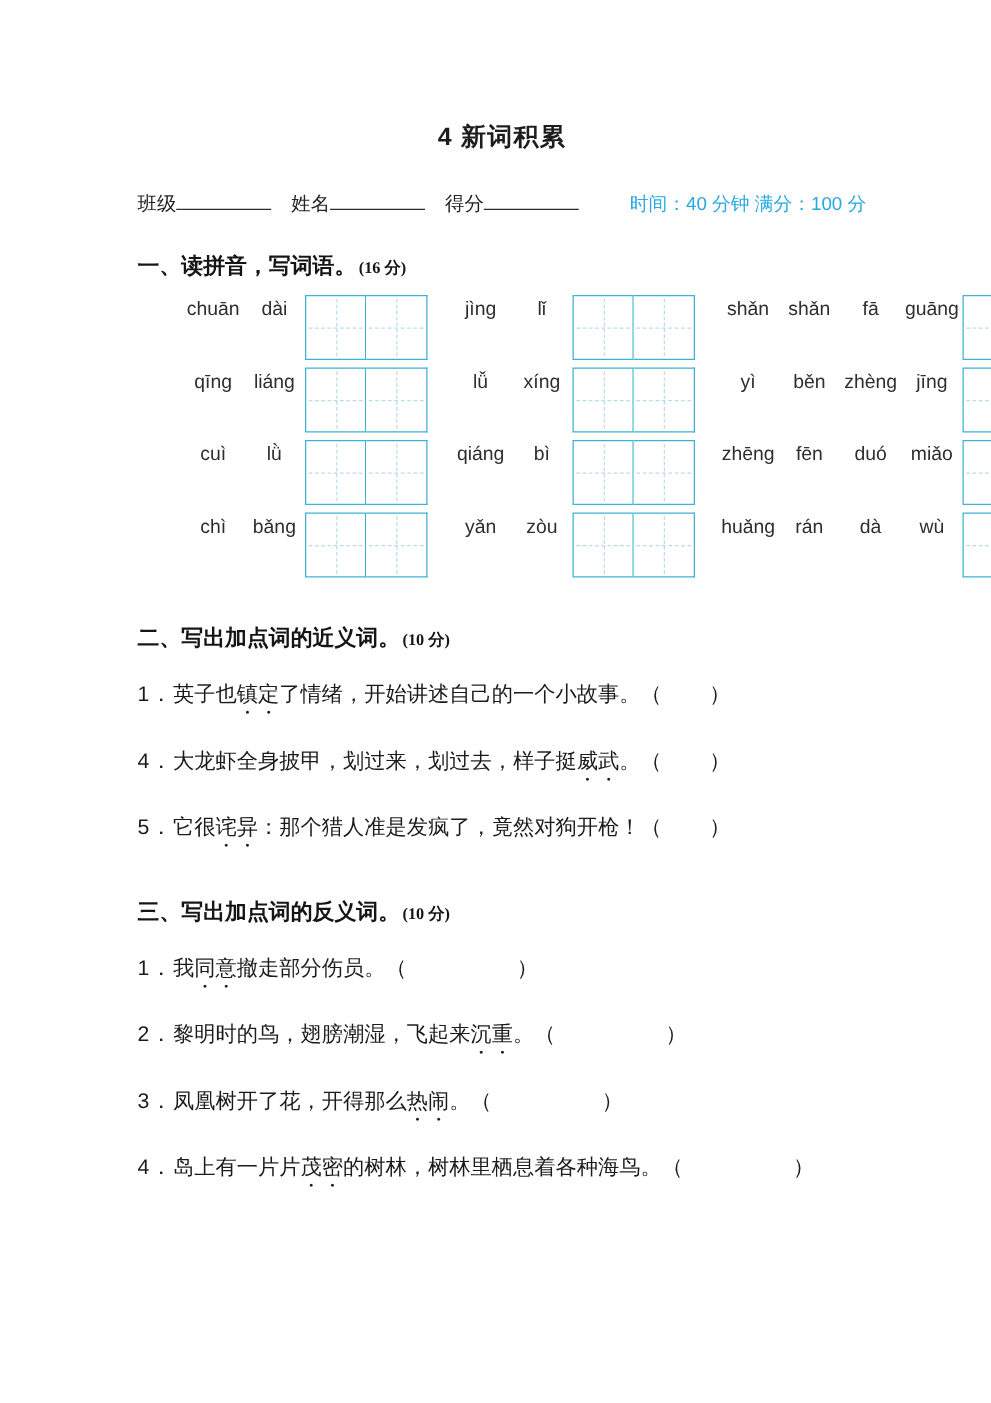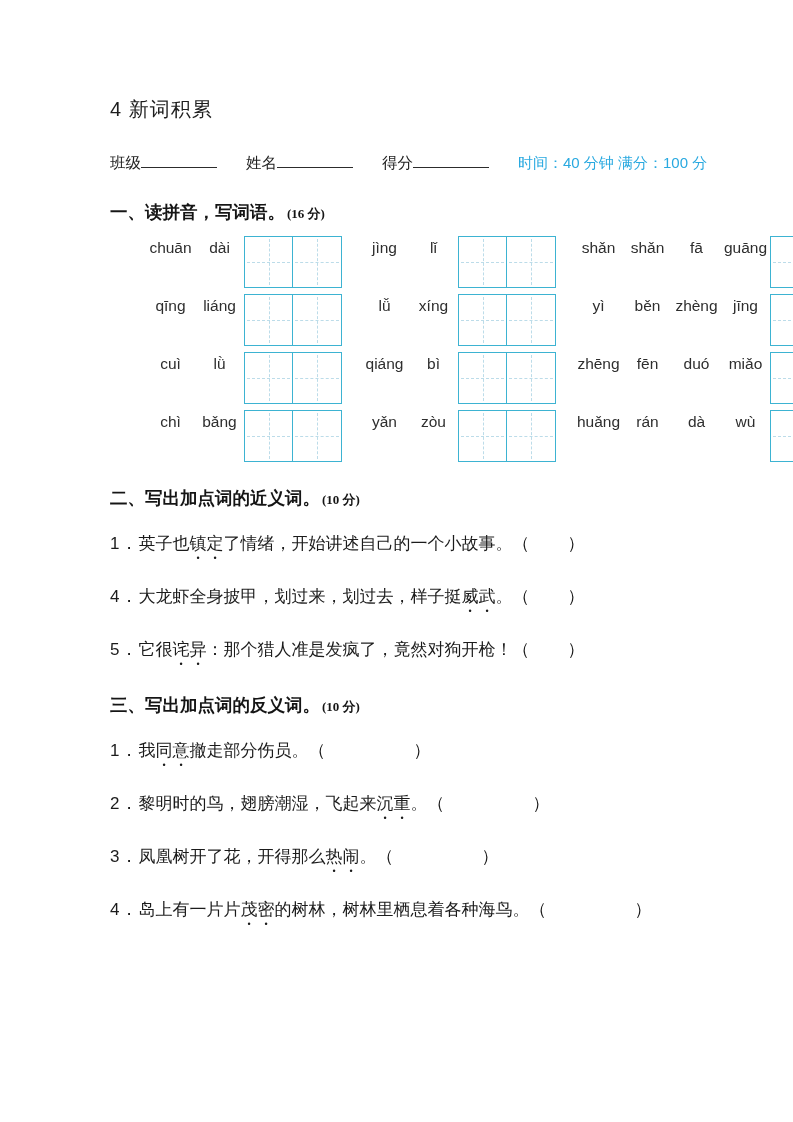--- a/index.html
+++ b/index.html
@@ -9,33 +9,33 @@
     margin:0 auto;
     background:#ffffff;
     font-family:"Liberation Sans","DejaVu Sans",sans-serif;
     color:#1d1d1d;
     overflow:hidden;
   }
   .content{padding:96px 100px 0 110px;}
 
   
   .title{
+    text-align:center;
     font-size:20px;
-    font-weight:normal;
+    font-weight:bold;
     letter-spacing:1px;
   }
 
   
   .meta-row{
     display:flex;
     align-items:baseline;
     margin-top:30px;
     font-size:15.5px;
     white-space:nowrap;
-    gap:13px;
   }
   .meta-field{display:flex;align-items:baseline;margin-right:16px;}
   .meta-label{color:#222;}
   .uline{
     display:inline-block;
     width:76px;height:14px;
     border-bottom:1.4px solid #2c2c2c;
   }
   .time-note{
     margin-left:auto;
@@ -108,21 +108,21 @@
     text-emphasis:filled dot;
     text-emphasis-position:under left;
   }
   .small-note{
     font-family:"Liberation Serif","DejaVu Serif",serif;
     font-size:16px;
   }
   .blank{display:inline-block;height:10px;}
   .blank.short{width:38px;}
   .blank.long{width:88px;}
-  .sec-gap{margin-top:24px;}
+  .sec-gap{margin-top:36px;}
 </style>
 </head>
 <body>
 
 <div class="page">
   <div class="content">
 
     <div class="title">4 新词积累</div>
 
     <div class="meta-row">

